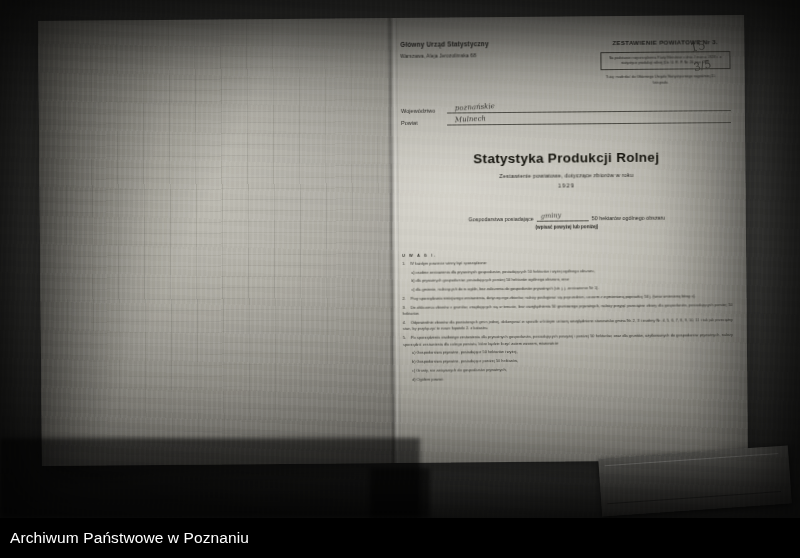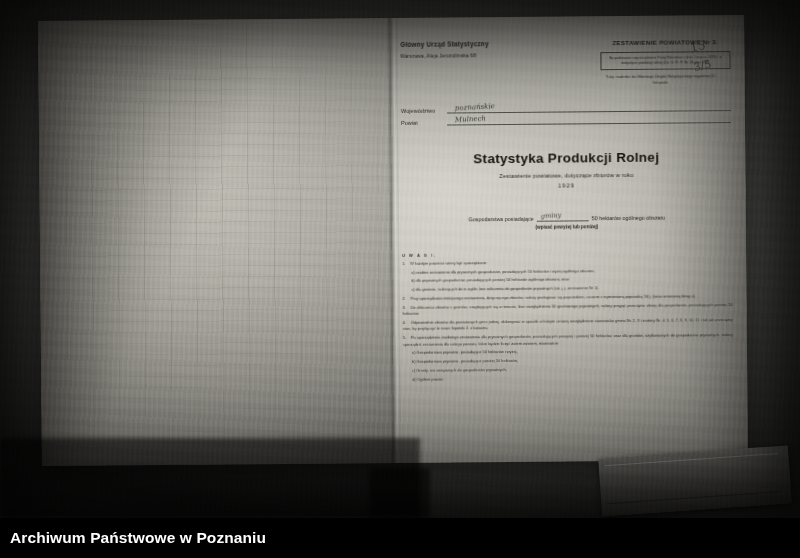--- a/index.html
+++ b/index.html
@@ -131,21 +131,21 @@
     border-top:1px solid rgba(255,255,255,.25);
     border-bottom:1px solid rgba(0,0,0,.35);
   }
 
   
   #footer{
     position:absolute;left:0;bottom:0;width:800px;height:40px;
     background:#000;display:flex;align-items:center;
   }
   #footer span{
-    color:#ffffff;font-size:15.5px;font-weight:bold;margin-left:10px;
+    color:#ffffff;font-size:15.5px;font-weight:normal;margin-left:10px;
     font-family:"Liberation Sans", sans-serif;letter-spacing:.1px;
   }
 </style>
 </head>
 <body>
 
 <div id="scan">
 
   <div id="sheet">
 

